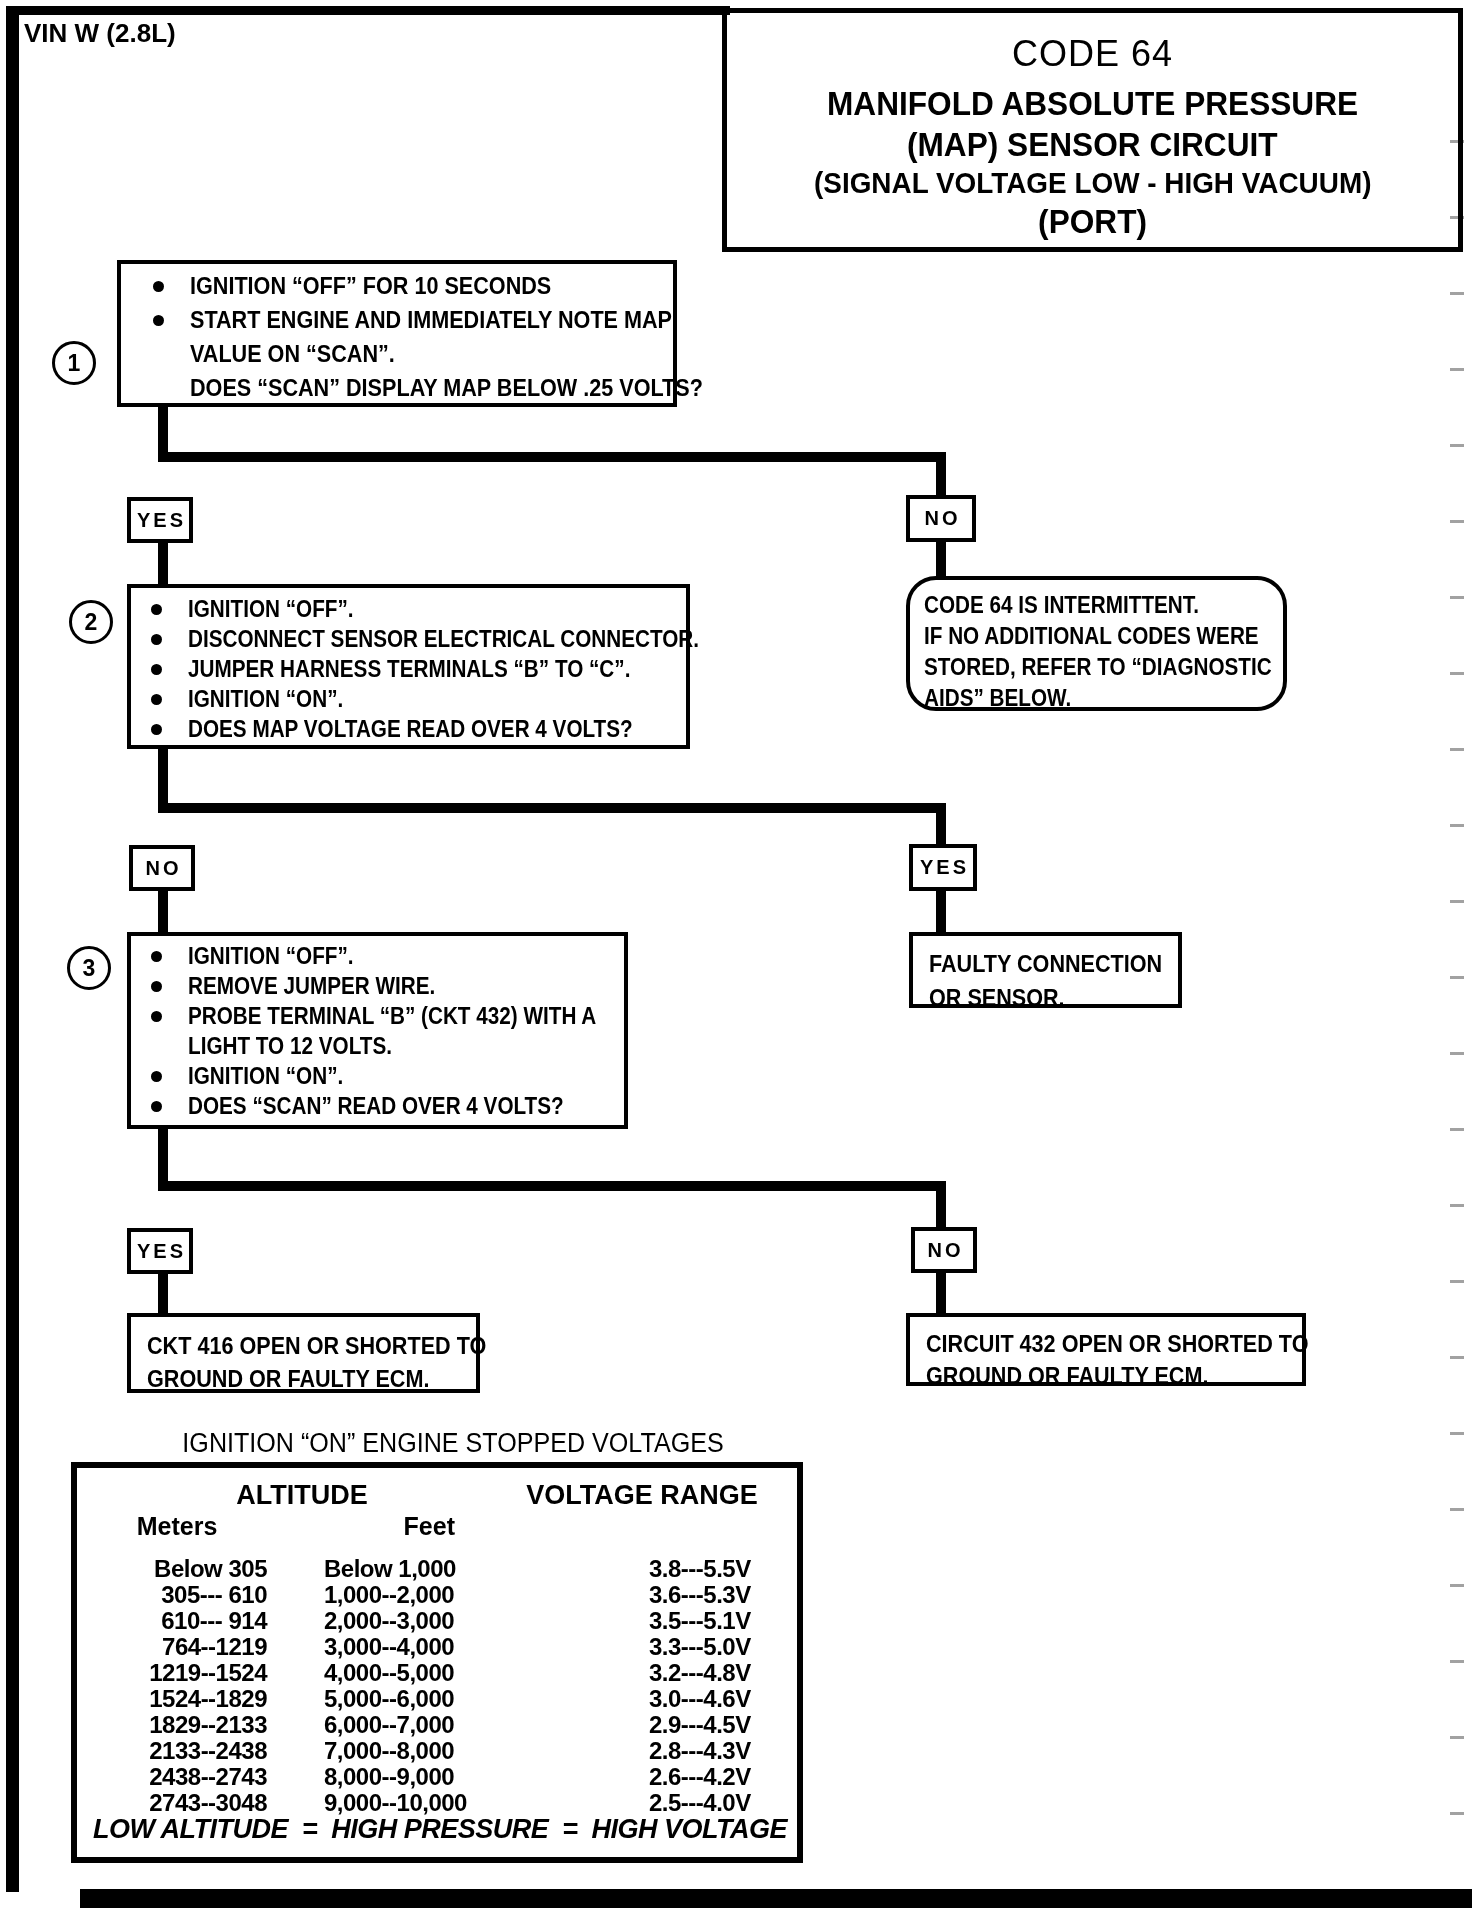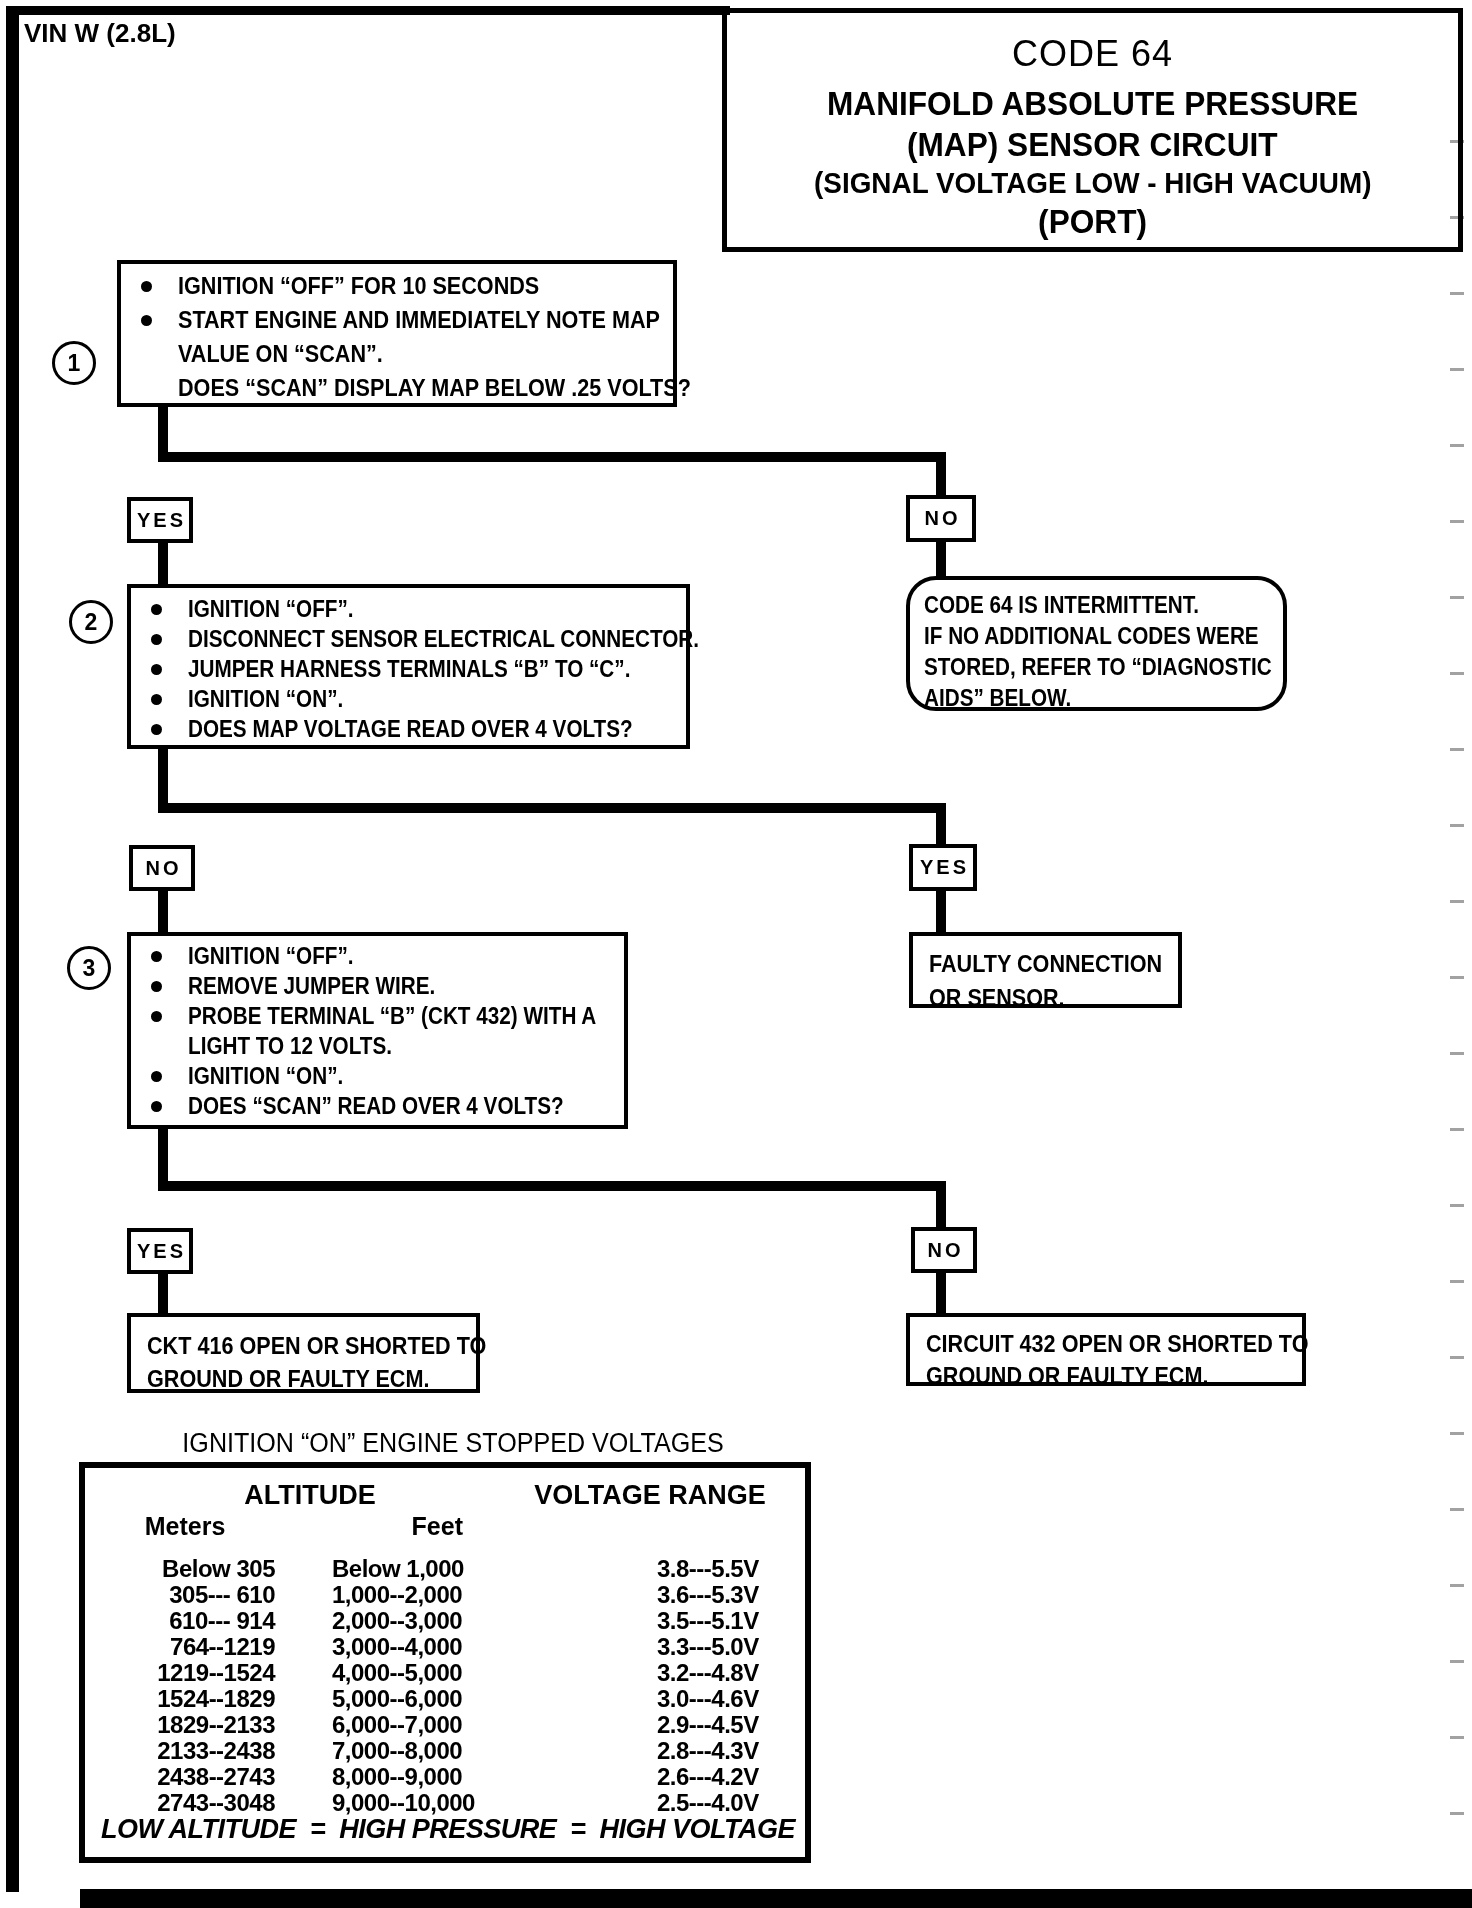--- a/index.html
+++ b/index.html
@@ -30,41 +30,41 @@
   #edge-dots{left:1450px;top:140px;width:14px;height:1712px;
     background:repeating-linear-gradient(to bottom,#555 0 3px,transparent 3px 76px);
     opacity:.55;}
 
   
   .step{border:4px solid #000;background:#fff;}
   .fl-line{display:flex;align-items:center;}
   .dot{width:11px;height:11px;border-radius:50%;background:#000;flex:0 0 11px;margin:0 26px 0 20px;}
   .nb .dot{visibility:hidden;}
   .s1{font-size:24px;font-weight:700;padding-top:5px;}
-  .s1 .fl-line{height:34px;}
+  .s1 .fl-line{height:34px;padding-left:12px;}
   .s2{font-size:23px;font-weight:700;padding-top:6px;}
   .s2 .fl-line{height:30px;}
   .s3{font-size:23px;font-weight:700;padding-top:5px;}
   .s3 .fl-line{height:30px;}
 
   .num-circle{width:44px;height:44px;border:3px solid #000;border-radius:50%;background:#fff;
     display:flex;align-items:center;justify-content:center;font-size:23px;font-weight:700;}
 
   .yn{border:4px solid #000;background:#fff;display:flex;align-items:center;justify-content:center;
     font-size:20px;font-weight:700;letter-spacing:3px;padding-left:3px;}
 
   .term{border:4px solid #000;background:#fff;font-weight:700;}
   #box-intermittent{font-size:23px;line-height:31px;padding:10px 0 0 14px;border-radius:30px;}
   #box-faulty{font-size:24px;line-height:34px;padding:11px 0 0 16px;}
   #box-ckt416{font-size:24px;line-height:33px;padding:12px 0 0 16px;}
   #box-circuit432{font-size:24px;line-height:32px;padding:11px 0 0 16px;}
 
   
   #vt-heading{left:143px;top:1428px;width:620px;text-align:center;font-size:27px;font-weight:400;}
-  #vtable{left:79px;top:1462px;width:732px;height:401px;border:6px solid #000;background:#fff;}
+  #vtable{left:71px;top:1462px;width:732px;height:401px;border:6px solid #000;background:#fff;}
   .vt-hdr{position:absolute;font-size:27px;font-weight:700;text-align:center;}
   .vt-sub{position:absolute;font-size:25px;font-weight:700;text-align:center;}
   #vt-rows{position:absolute;left:0;top:88px;right:0;}
   .vt-row{display:flex;height:26px;line-height:26px;font-size:24px;font-weight:700;letter-spacing:-0.5px;}
   .vt-m{flex:0 0 190px;text-align:right;}
   .vt-f{flex:0 0 265px;text-align:left;padding-left:57px;}
   .vt-v{flex:1 1 auto;text-align:left;padding-left:60px;}
   #vt-note{position:absolute;left:16px;bottom:12px;font-size:27px;font-weight:700;font-style:italic;white-space:pre;letter-spacing:-0.5px;}
 </style>
 </head>

